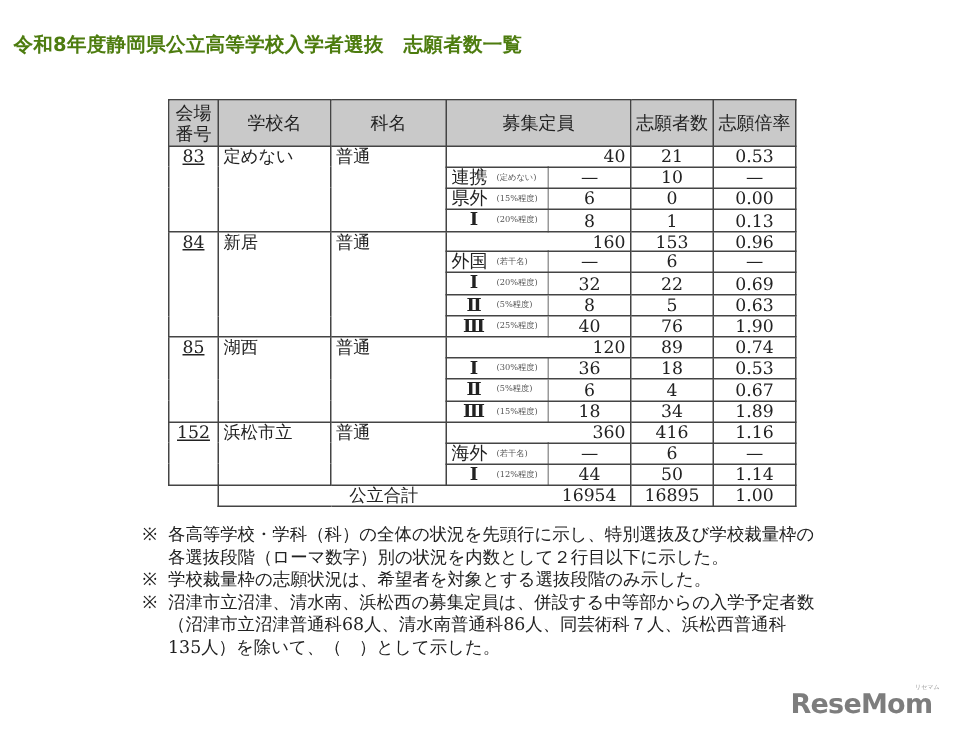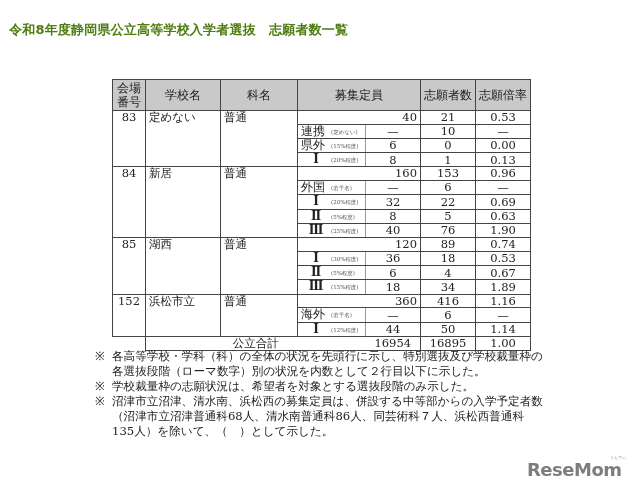--- a/index.html
+++ b/index.html
@@ -1,23 +1,23 @@
 <!DOCTYPE html>
 <html><head>
 <meta charset="utf-8">
 <style>
   html, body { margin: 0; padding: 0; background: #ffffff; }
   body { width: 640px; height: 495px; position: relative; overflow: hidden; font-family: "DejaVu Serif", "Liberation Serif", serif; color: #222; }
   .title { position: absolute; left: 9px; top: 21px; font-family: "DejaVu Sans", "Liberation Sans", sans-serif; font-size: 13px; font-weight: bold; letter-spacing: 0.2px; color: #4d7c0f; }
-  table.main { position: absolute; left: 112px; top: 79px; border-collapse: collapse; font-size: 11.5px; table-layout: fixed; }
+  table.main { position: absolute; left: 112px; top: 66px; border-collapse: collapse; font-size: 11.5px; table-layout: fixed; }
   table.main td, table.main th { border: 1px solid #444; padding: 0 3px; height: 12.6px; line-height: 12.6px; white-space: nowrap; overflow: hidden; }
   table.main th { background: #c9c9c9; font-weight: normal; height: 30px; line-height: 14px; font-size: 12px; text-align: center; }
   th.small { font-size: 10px; }
   th.venue { font-size: 12px; line-height: 13px; padding: 0; }
-  td.num { text-align: center; }
+  td.num { text-align: center; text-decoration: underline; }
   td.r { text-align: center; }
   td.name { text-align: left; vertical-align: top; }
   td.sub-label { border-right: 1px solid #999 !important; padding-right: 1px; }
   td.sub-label .lbl { display: inline-block; width: 30px; font-size: 12px; }
   td.sub-label .lbl.roman { text-align: center; width: 30px; font-weight: bold; }
   td.sub-label .note { font-size: 5.5px; color: #555; vertical-align: middle; }
   tr.first td.quota-combined { text-align: right; }
   td.blank-left { border: none !important; }
   .notes { position: absolute; left: 95px; top: 349px; width: 450px; font-size: 11.6px; line-height: 15px; color: #222; }
   .note-item { display: flex; }

